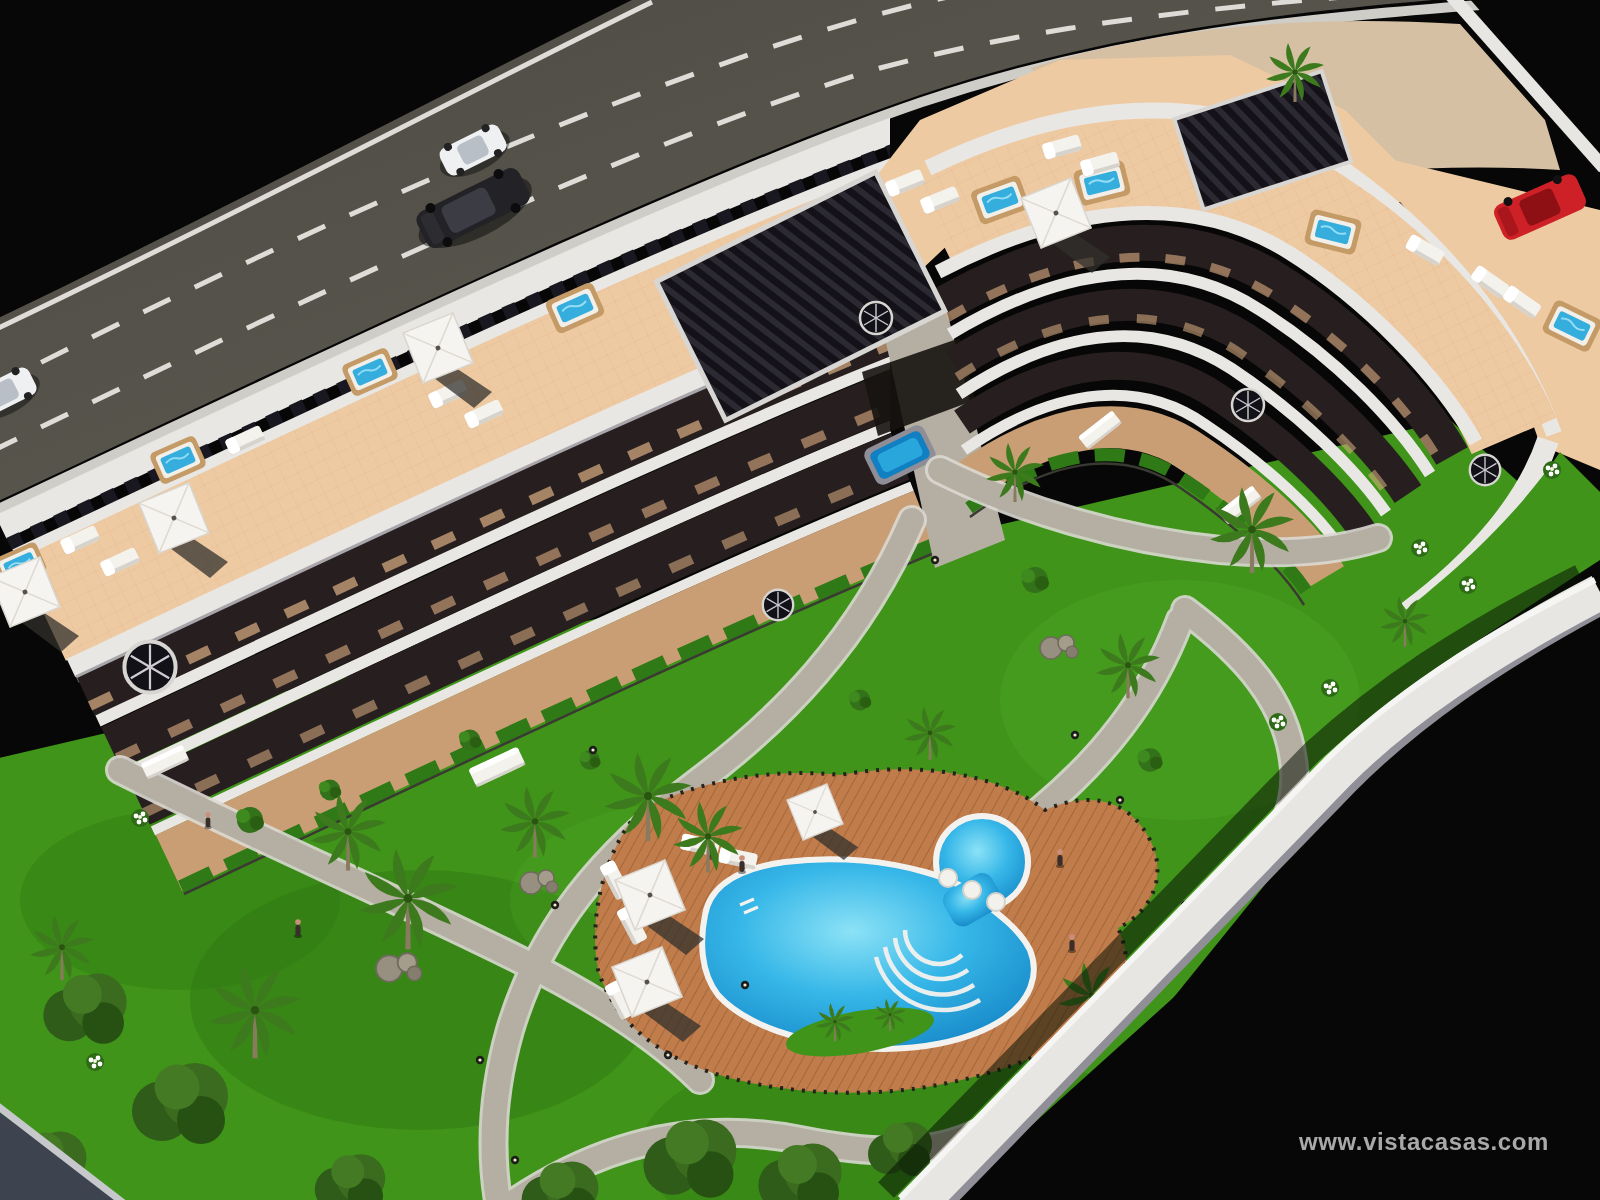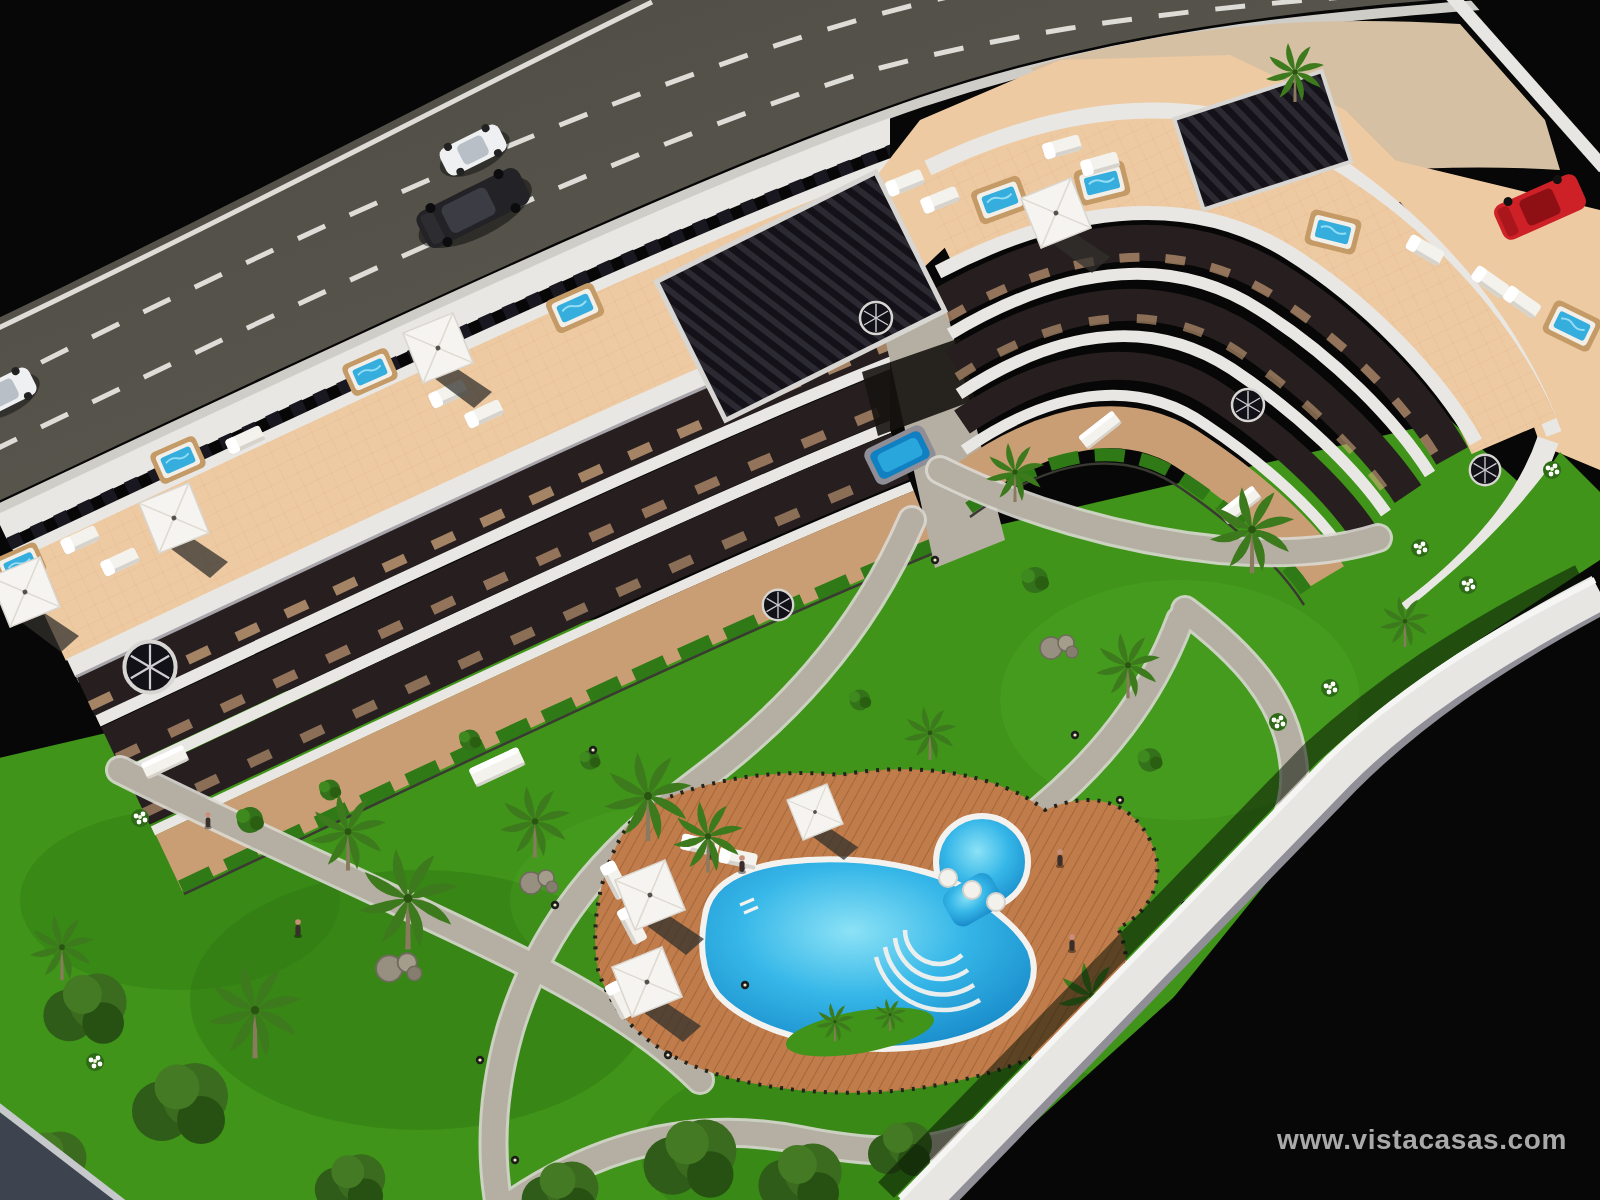--- a/index.html
+++ b/index.html
@@ -21,22 +21,22 @@
   .scurb{stroke:var(--curb);}
   .sline{stroke:var(--roadLine);}
   .f-bg{fill:var(--bg);}
   .f-sand{fill:var(--sand);}
   .f-grass{fill:var(--grass);}
   .f-ter{fill:var(--terrace);}
   .f-walk{fill:var(--path);}
   .frond{fill:var(--palmGreen);}
   .trunk{fill:var(--trunk);}
   .watermark{
-    position:absolute;right:33px;bottom:44px;
-    font-size:28px;font-weight:600;letter-spacing:.6px;
+    position:absolute;right:51px;bottom:44px;
+    font-size:24px;font-weight:600;letter-spacing:.6px;
     color:var(--watermark,#b7b7b7);opacity:.92;
     font-family:"Liberation Sans", sans-serif;
   }
 </style>
 </head>
 <body>
 
 <div class="stage">
 <svg width="1600" height="1200" viewBox="0 0 1600 1200">
   <defs>

